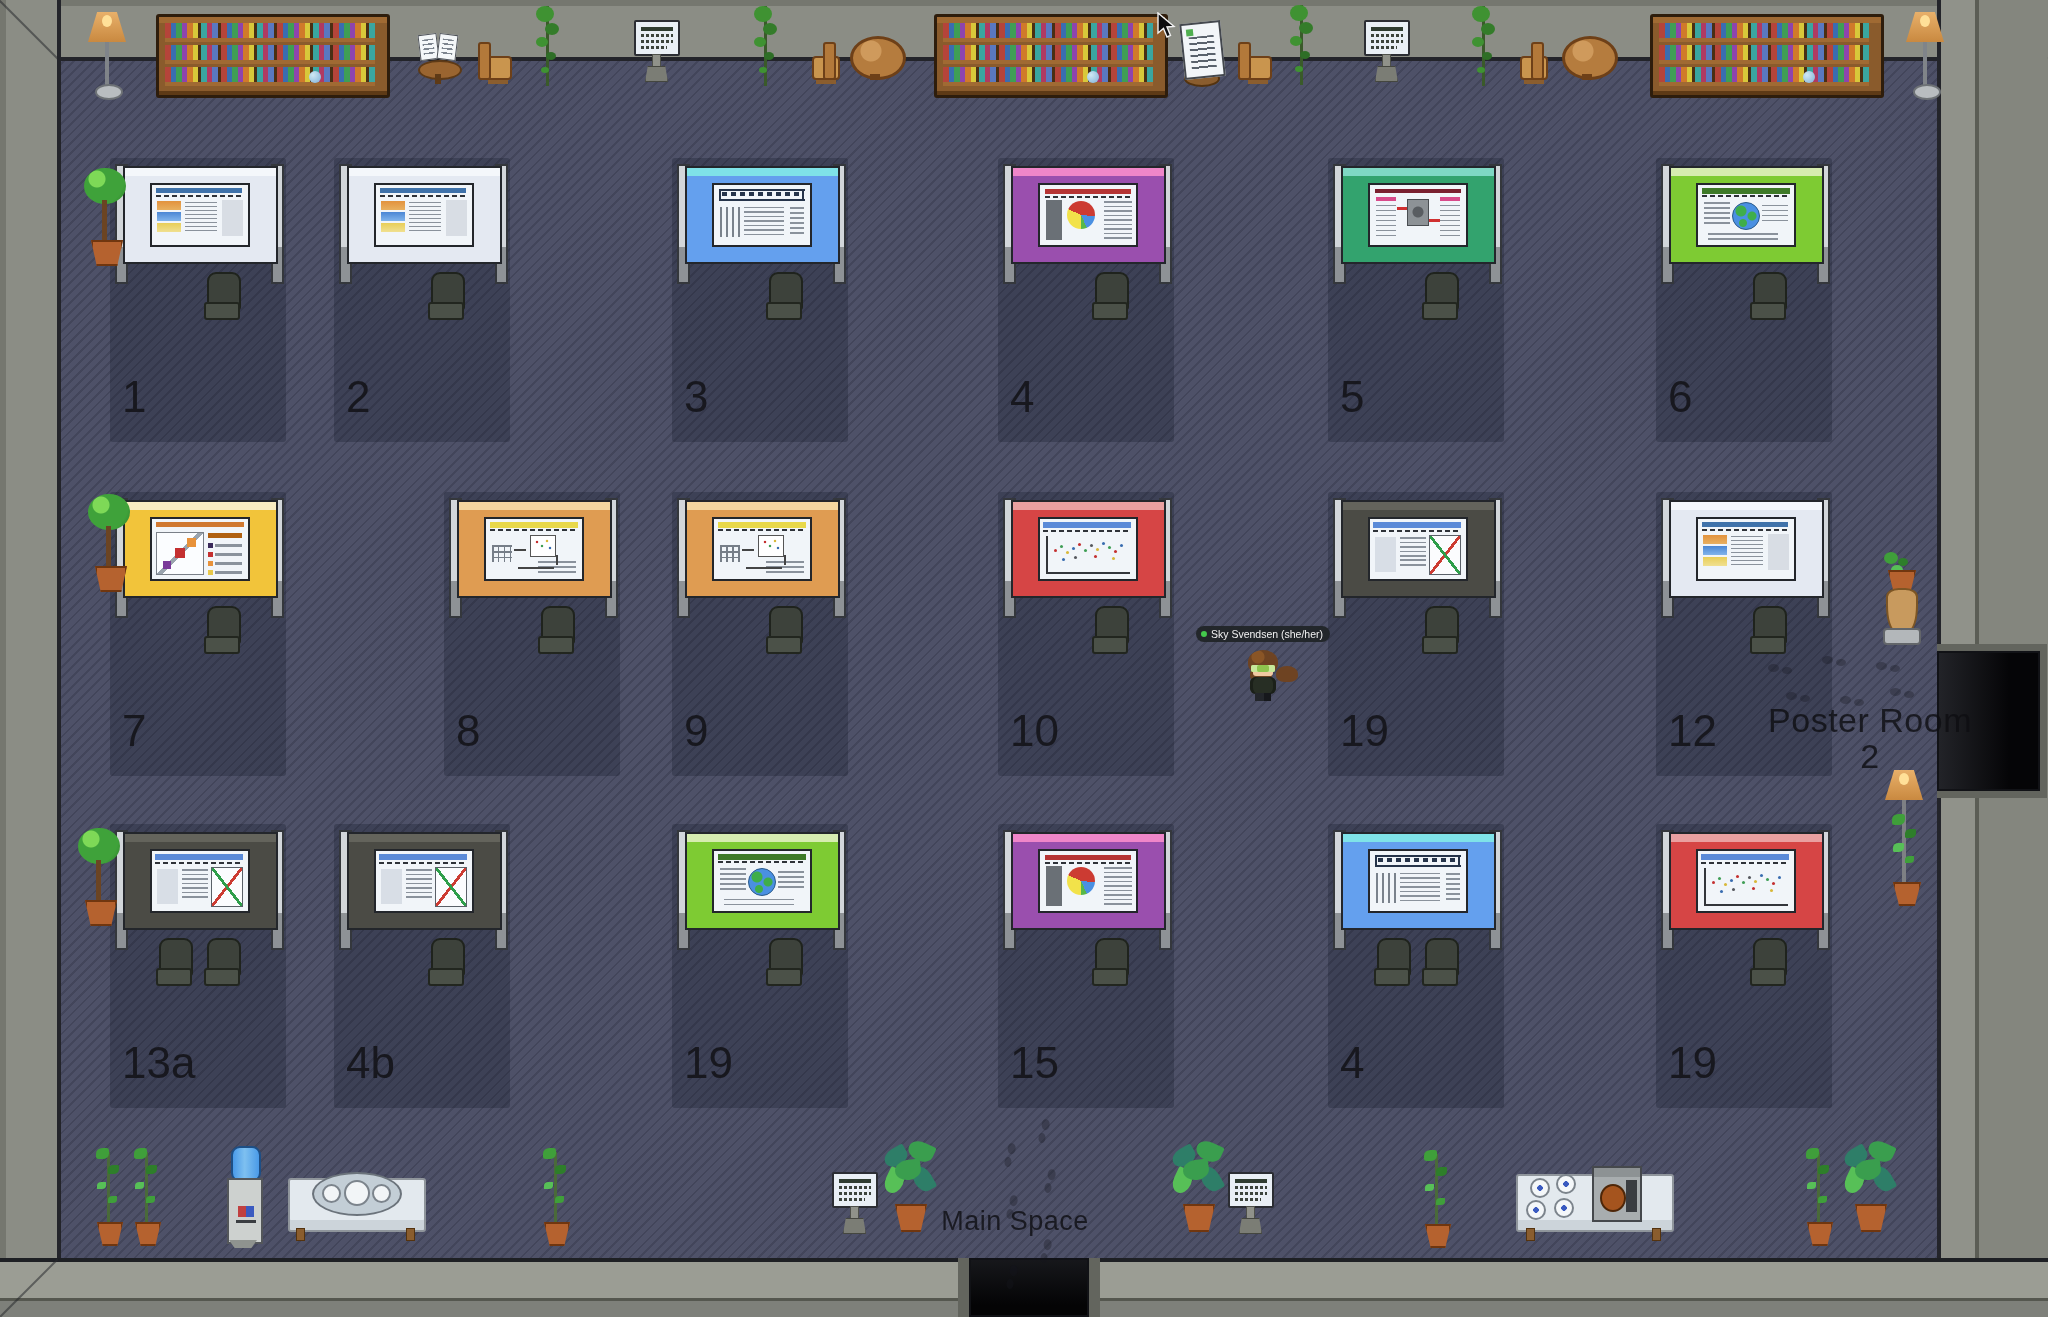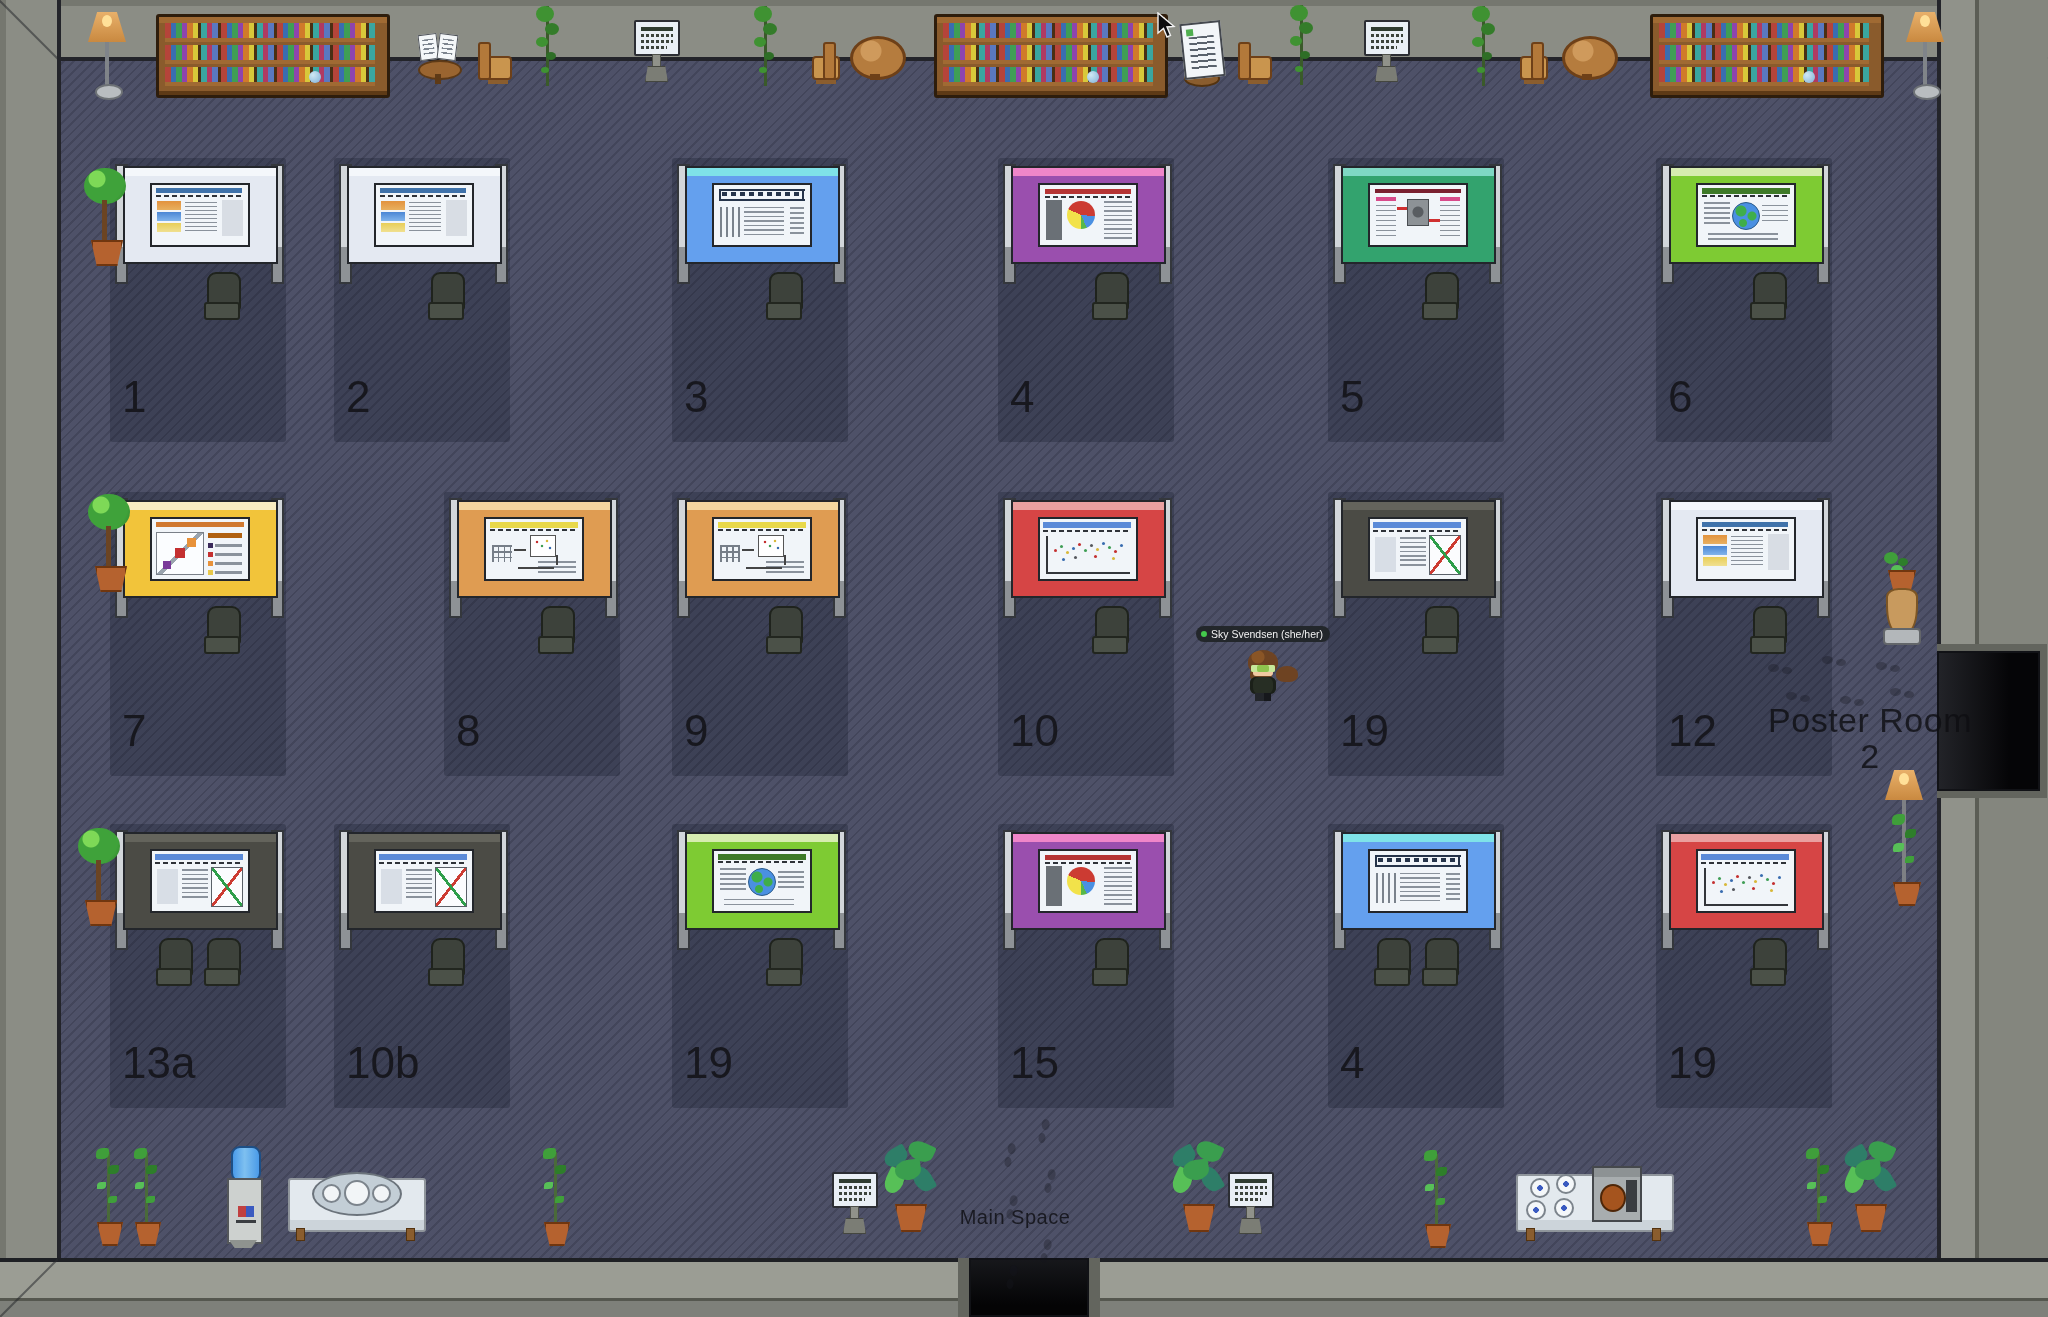--- a/index.html
+++ b/index.html
@@ -22,21 +22,21 @@
     background:linear-gradient(90deg,#232429,#050507 70%);
     border-top:7px solid #63655e;border-bottom:7px solid #63655e;border-right:7px solid #63655e;
     box-shadow:inset 0 0 0 2px #111216;}
   .door-bottom{position:absolute;left:958px;top:1258px;width:120px;height:59px;
     background:linear-gradient(#17181c,#040405 80%);
     border-left:11px solid #63655e;border-right:11px solid #63655e;box-shadow:inset 0 0 0 2px #111216;}
   
   .floor-label{position:absolute;color:#0e0e12;opacity:.8;text-align:center;
     font-size:34px;letter-spacing:.5px;z-index:6;}
   .label-posterroom{left:1740px;top:702px;width:260px;line-height:36px;}
-  .label-mainspace{left:925px;top:1206px;width:180px;font-size:20px;}
+  .label-mainspace{left:925px;top:1206px;width:180px;font-size:27px;}
   
   .booth{position:absolute;width:161px;height:300px;z-index:4;}
   .carpet{position:absolute;left:-8px;top:-6px;width:176px;height:284px;
     background:rgba(17,18,36,.26);border-radius:3px;}
   .booth-number{position:absolute;left:4px;top:208px;font-size:44px;color:#101014;opacity:.82;}
   .post{position:absolute;top:0;width:9px;height:116px;
     background:linear-gradient(#d2d6da 0 70%,#8e9296 70% 100%);border:2px solid #34373c;}
   .post-l{left:-3px}.post-r{left:153px}
   .board{position:absolute;left:5px;top:2px;width:151px;height:94px;border:2px solid #23262b;}
   .strip{position:absolute;left:0;top:0;width:100%;height:8px;}
@@ -495,21 +495,21 @@
       <div class="booth theme-dark doc-sheet" style="left: 342px; top: 830px;">
         <div class="carpet"></div>
         <div class="post post-l"></div>
         <div class="post post-r"></div>
         <div class="board">
           <div class="strip"></div>
           <div class="doc"></div>
         </div>
         <div class="chair chair-1"></div>
 
-        <div class="booth-number">10b</div>
+        <div class="booth-number">4b</div>
       </div>
 
       <div class="booth theme-lime doc-globe" style="left: 680px; top: 830px;">
         <div class="carpet"></div>
         <div class="post post-l"></div>
         <div class="post post-r"></div>
         <div class="board">
           <div class="strip"></div>
           <div class="doc"></div>
         </div>

